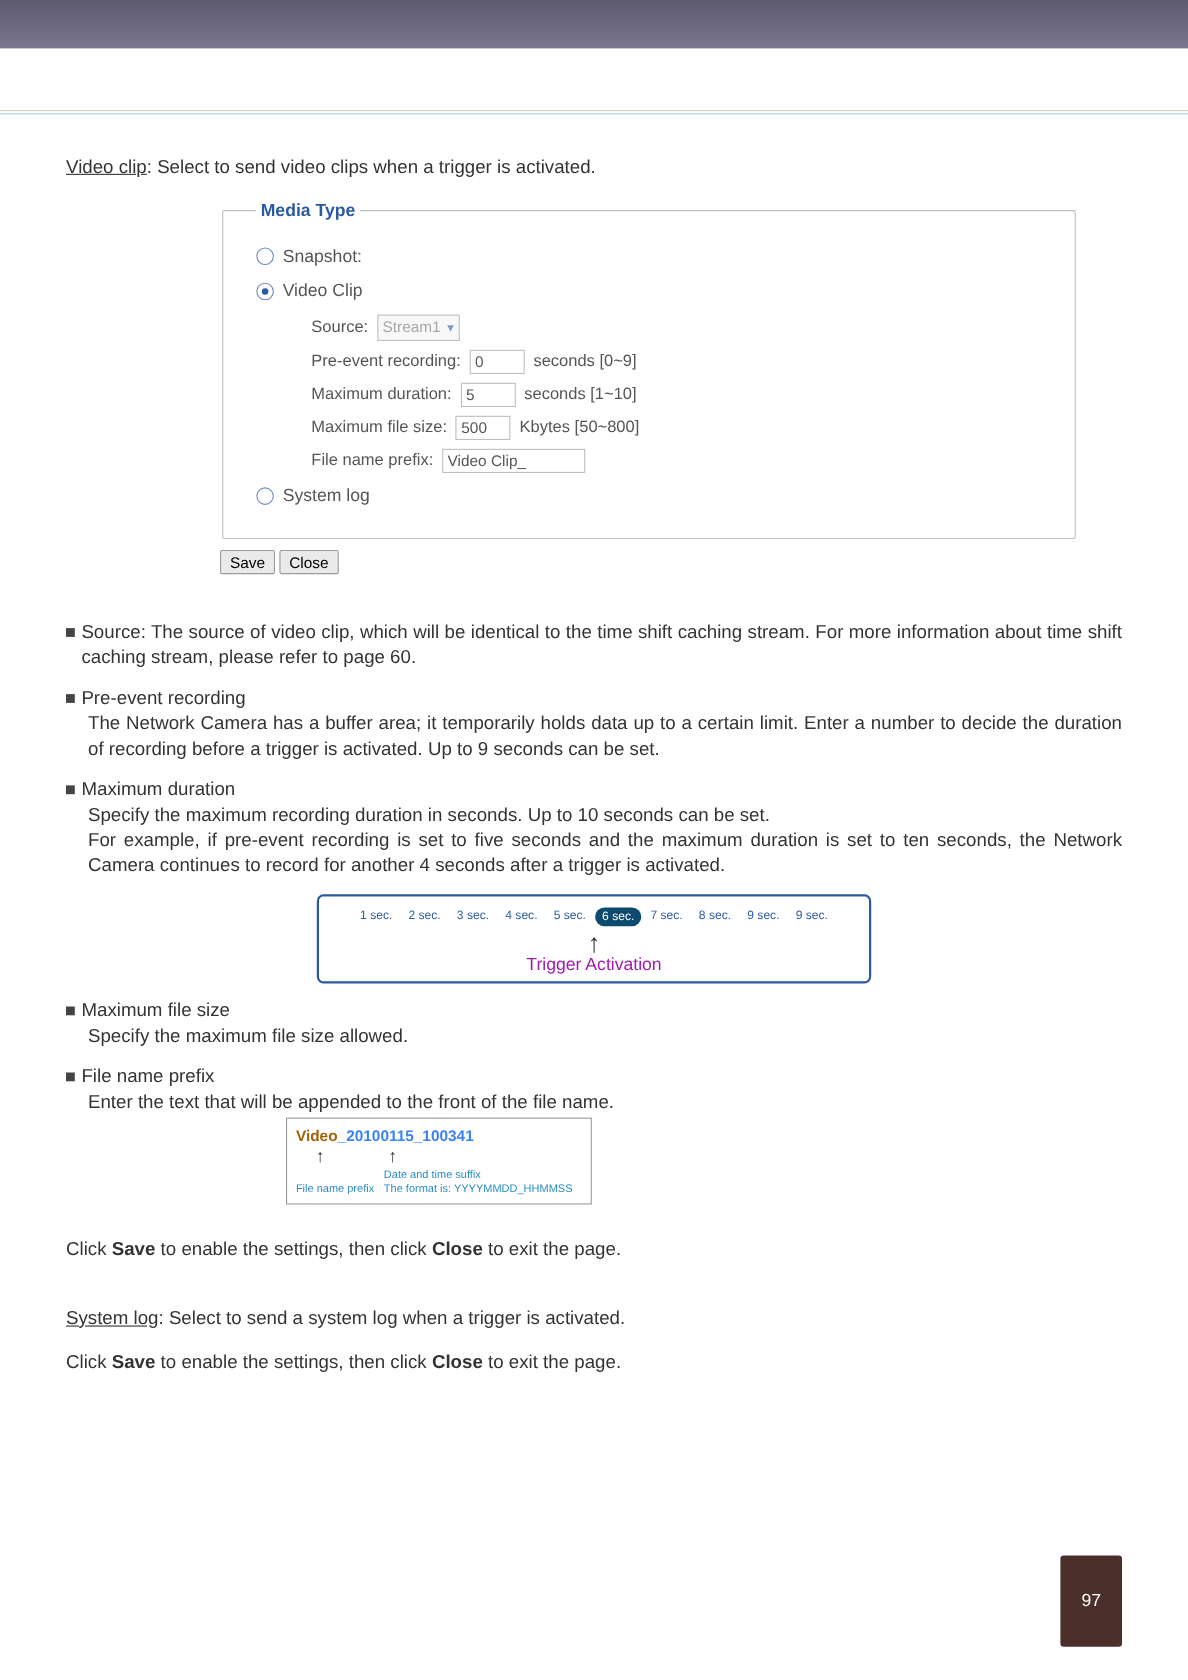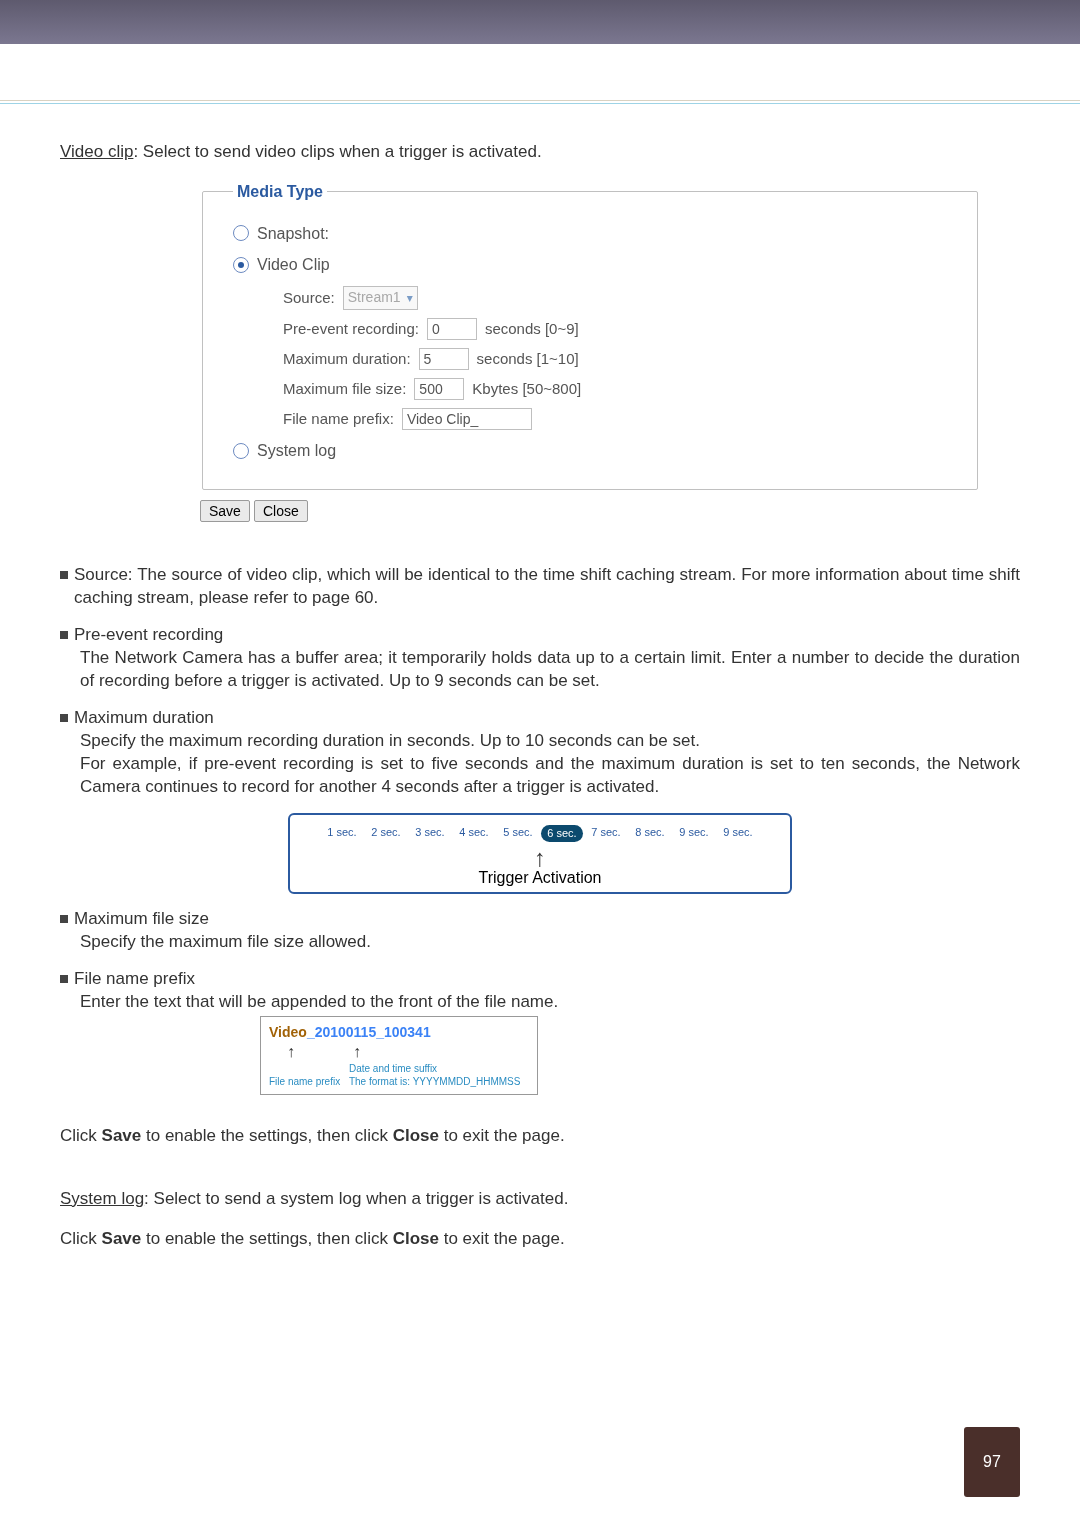--- a/index.html
+++ b/index.html
@@ -172,21 +172,21 @@
     border-radius: 10px;
     padding: 1px 0;
   }
   .arrow-up {
     font-size: 24px;
     line-height: 0.8;
     margin-top: 6px;
   }
   .trigger-lbl {
     font-size: 16px;
-    color: #000000;
+    color: #a21caf;
   }
   .fname-box {
     width: 260px;
     border: 1px solid #999;
     margin: 2px 0 0 200px;
     padding: 6px 8px;
     font-size: 12px;
     text-align: left;
   }
   .fn-main {
@@ -211,21 +211,21 @@
   }
   .fn-caption .c2 {
     display: inline-block;
     margin-left: 6px;
   }
   .footer-pagenum {
     position: absolute;
     right: 60px;
     bottom: 30px;
     width: 56px;
-    height: 70px;
+    height: 83px;
     background: #4a2f2a;
     color: #fff;
     border-radius: 3px;
     display: flex;
     align-items: center;
     justify-content: center;
     font-size: 16px;
     text-align: right;
   }
 </style>

